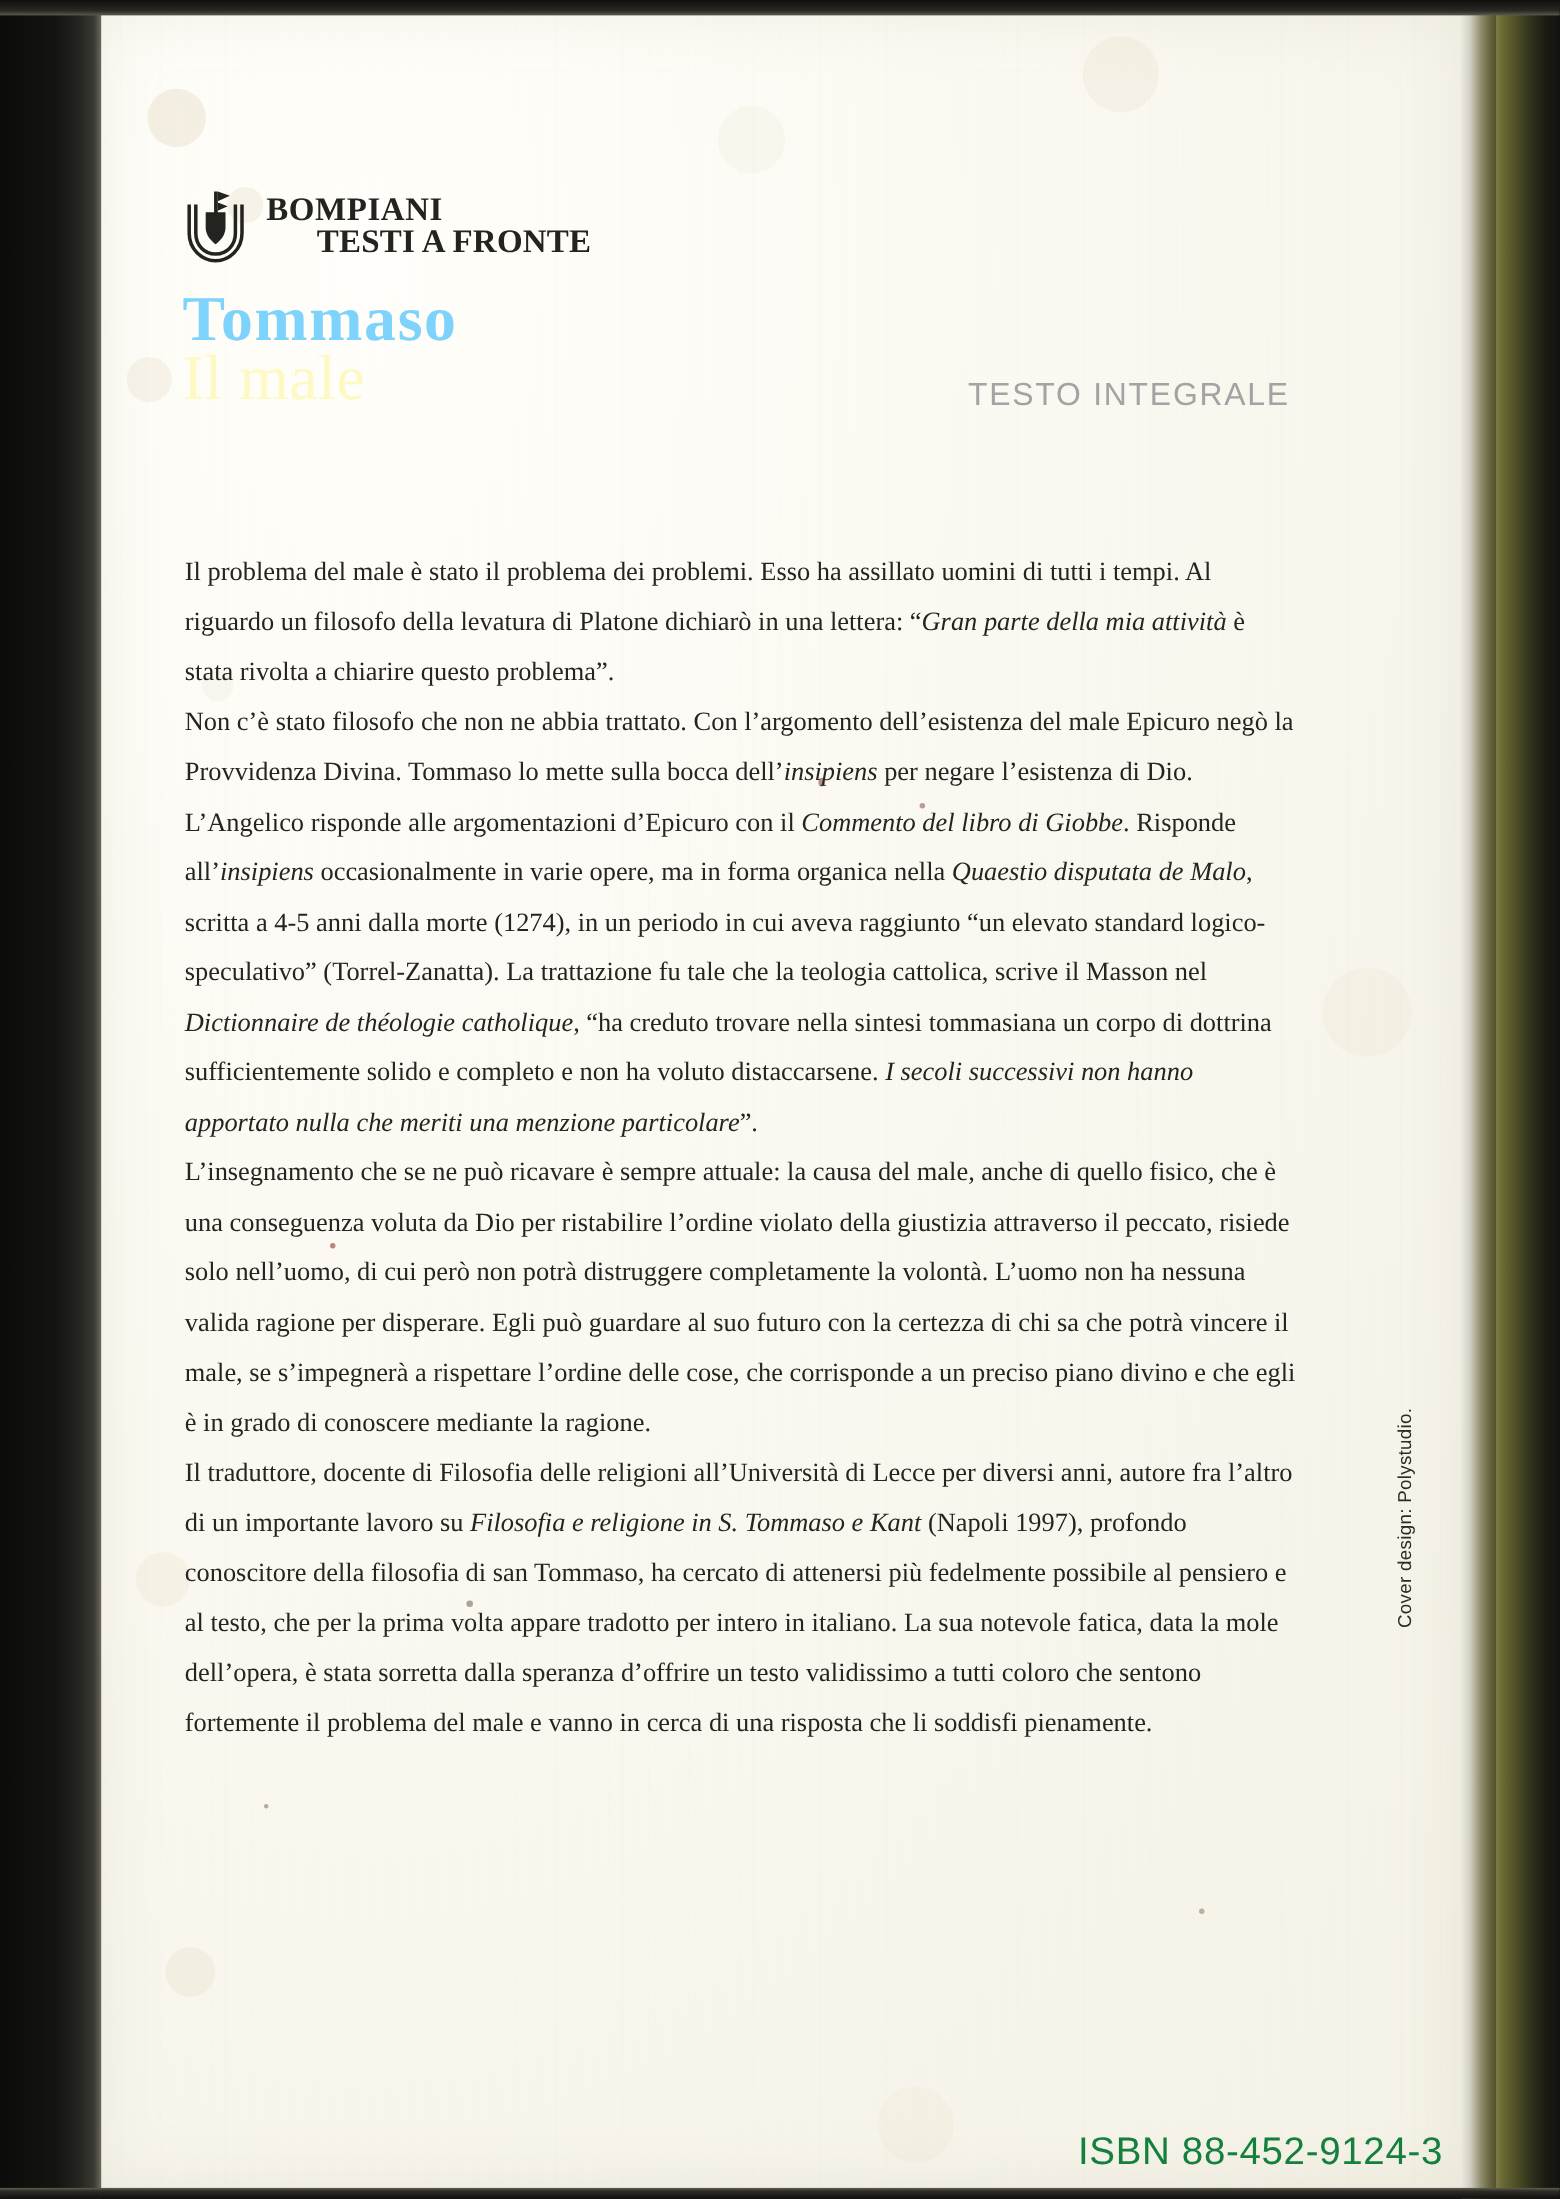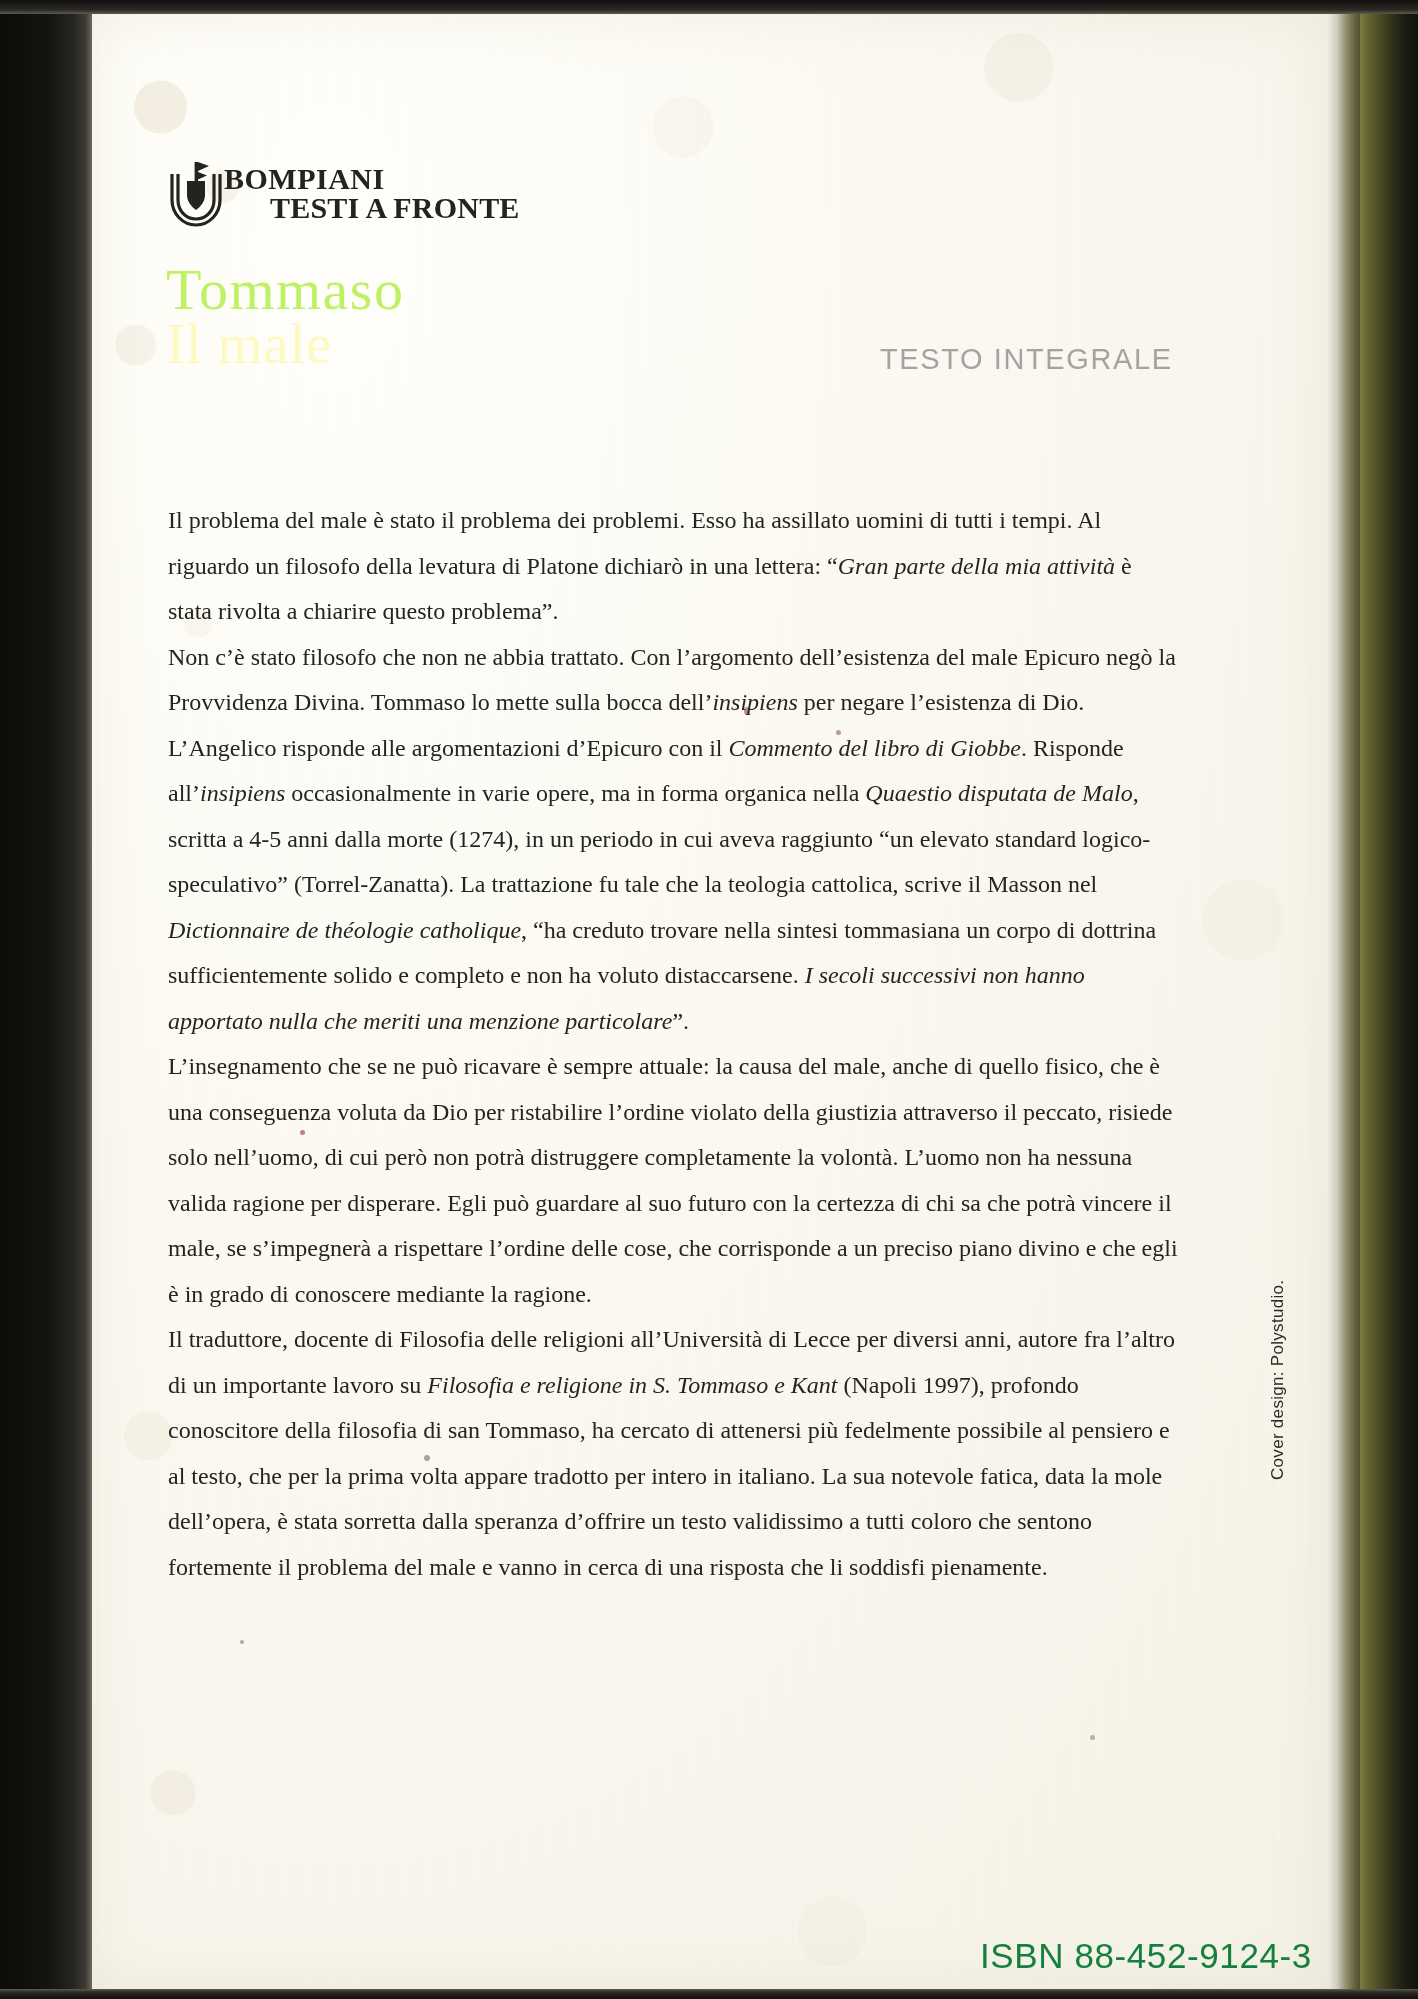--- a/index.html
+++ b/index.html
@@ -42,30 +42,30 @@
   .spine{position:absolute;right:0;top:0;width:90px;height:1999px;
     background:linear-gradient(90deg,
       #ece9dd 0%, #e4e1d4 10%,
       #b5b089 20%, #8d8a55 30%,
       #6a6a33 42%, #4a4a24 58%,
       #2f2f1c 72%, #1b1b14 86%, #121210 100%);}
   .spine-sheen{position:absolute;right:58px;top:0;width:32px;height:1999px;
     background:linear-gradient(90deg,rgba(255,255,255,.05),rgba(0,0,0,.35));}
 
   
-  .logo-block{position:absolute;left:168px;top:156px;display:flex;align-items:center;}
+  .logo-block{position:absolute;left:168px;top:168px;display:flex;align-items:center;gap:18px;}
   .logo-mark{width:56px;height:74px;display:block;}
   .logo-words{display:flex;flex-direction:column;line-height:.98;}
   .logo-words span{font-family:"Liberation Serif",serif;font-weight:700;font-size:30px;
     letter-spacing:.5px;color:#23231f;}
   .logo-words .l2{letter-spacing:.2px;margin-left:46px;}
 
   
   .author{position:absolute;left:166px;top:256px;font-size:58px;letter-spacing:1.5px;
-    color:#bef264;font-family:"Liberation Serif",serif;font-weight:400;}
+    color:#7dd3fc;font-family:"Liberation Serif",serif;font-weight:700;}
   .title{position:absolute;left:166px;top:310px;font-size:58px;letter-spacing:.5px;
     color:#fef9c3;font-family:"Liberation Serif",serif;font-weight:400;}
   .kicker{position:absolute;left:880px;top:343px;font-size:29px;letter-spacing:1.6px;
     color:#a3a3a3;font-family:"Liberation Sans",sans-serif;font-weight:300;}
 
   
   .body-text{position:absolute;left:168px;top:498px;width:1010px;
     font-family:"Liberation Serif",serif;font-size:24px;line-height:45.5px;
     color:#242420;text-align:left;}
   .body-text p{margin:0;}

